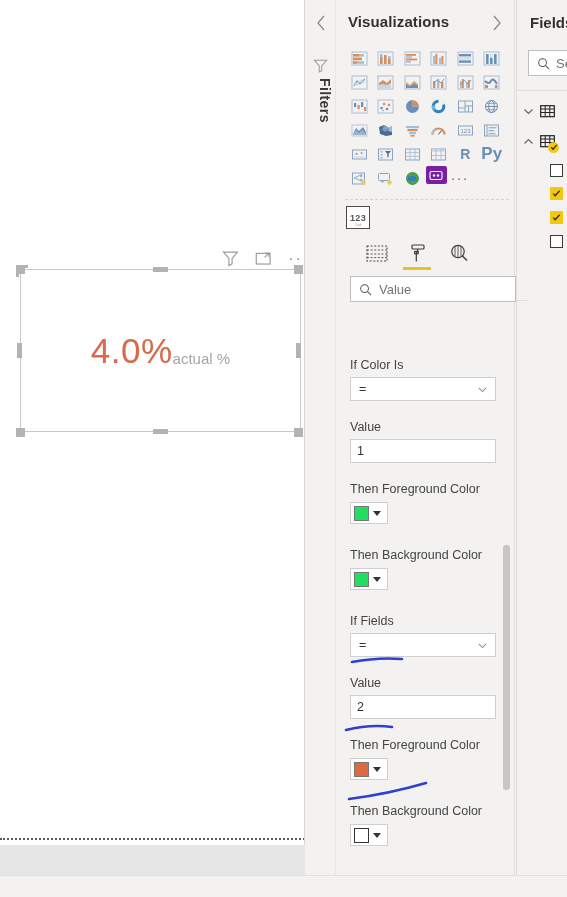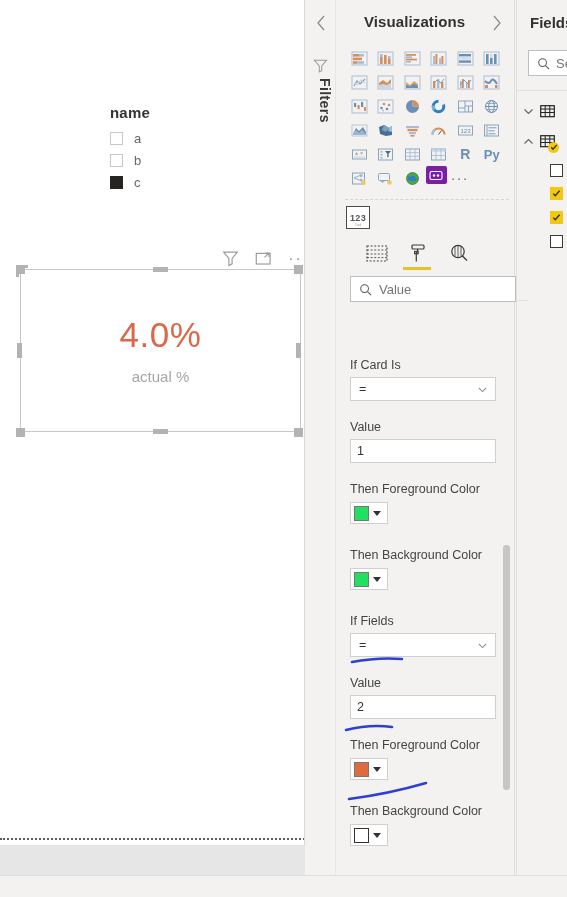--- a/index.html
+++ b/index.html
@@ -23,40 +23,40 @@
   .slicer-box.checked{background:#252423;border-color:#252423;}
   .slicer-label{font-size:13px;color:#666;}
 
   
   #visual-header{position:absolute;left:222px;top:250px;display:flex;gap:16px;align-items:center;}
   .vh-ico{width:17px;height:17px;color:#9b9b9b;}
   .vh-dots{font-size:17px;color:#9b9b9b;letter-spacing:1.5px;line-height:10px;}
 
   
   #card-visual{position:absolute;left:20px;top:269px;width:281px;height:163px;border:1px solid #c8c8c8;background:#fff;box-sizing:border-box;}
-  #card-inner{position:absolute;inset:0;display:flex;flex-direction:column;align-items:center;justify-content:center;}
+  #card-inner{position:absolute;inset:0;display:flex;align-items:center;justify-content:center;}
   #card-value{font-size:35px;color:#d9694a;letter-spacing:.5px;line-height:1;}
   #card-label{font-size:15px;color:#a6a6a6;margin-top:16px;}
   .handle{position:absolute;background:#b3b3b3;}
   .h-corner{width:9px;height:9px;}
   .h-mid-h{width:15px;height:5px;}
   .h-mid-v{width:5px;height:15px;}
   .corner-l{position:absolute;width:10px;height:3px;background:#b3b3b3;}
 
   
   #viz-pane{position:absolute;left:305px;top:0;width:210px;height:875px;background:#f3f2f1;border-right:1px solid #e1dfdd;box-sizing:border-box;}
   #rail{position:absolute;left:0;top:0;width:31px;height:875px;border-right:1px solid #e8e6e4;box-sizing:border-box;}
   #collapse-left{position:absolute;left:8px;top:13px;width:16px;height:20px;color:#878787;cursor:pointer;}
   #filters-ico{position:absolute;left:8px;top:58px;width:15px;height:15px;color:#9a9a9a;}
   #filters-text{position:absolute;left:4px;top:78px;width:24px;font-size:14px;color:#3b3a39;font-weight:bold;
       writing-mode:vertical-rl;letter-spacing:.4px;}
 
   #viz-body{position:absolute;left:31px;top:0;right:0;bottom:0;}
   #viz-title-row{position:relative;height:46px;}
-  #viz-title{position:absolute;left:28px;top:13px;font-size:15px;color:#323130;font-weight:bold;letter-spacing:.1px;}
+  #viz-title{position:absolute;left:12px;top:13px;font-size:15px;color:#323130;font-weight:bold;letter-spacing:.1px;}
   #viz-expand{position:absolute;right:10px;top:14px;width:14px;height:18px;color:#878787;}
 
   #viz-grid{position:absolute;left:10px;top:46px;width:160px;display:flex;flex-wrap:wrap;}
   .vcell{width:26.5px;height:24px;display:flex;align-items:center;justify-content:center;}
   .vcell svg{display:block;}
   .vcell .lbl{font-size:13px;color:#6a8fb5;font-weight:bold;}
   .vcell.selected-pill{background:#7b1fa2;border-radius:2px;width:21px;height:18px;}
   .vdots{font-size:14px;color:#666;letter-spacing:1.3px;}
 
   #viz-sep{position:absolute;left:9px;top:199px;width:164px;height:0;border-top:1px dashed #d6d4d2;}
@@ -122,35 +122,20 @@
   #fields-hairline{position:absolute;left:0;top:300px;width:12px;height:1px;background:#e1dfdd;}
 
   
   #bottom-bar{position:absolute;left:0;top:875px;width:567px;height:22px;background:#f3f2f1;border-top:1px solid #e1dfdd;box-sizing:border-box;}
 </style>
 </head>
 <body>
 
 <div id="canvas">
 
-  <div id="slicer">
-    <div class="slicer-title">name</div>
-    <div class="slicer-row">
-      <span class="slicer-box"></span>
-      <span class="slicer-label">a</span>
-    </div>
-    <div class="slicer-row">
-      <span class="slicer-box"></span>
-      <span class="slicer-label">b</span>
-    </div>
-    <div class="slicer-row">
-      <span class="slicer-box checked"></span>
-      <span class="slicer-label">c</span>
-    </div>
-  </div>
 
   <div id="visual-header">
     <svg class="vh-ico" viewBox="0 0 16 16">
       <path d="M1.5 2h13l-5 6v5l-3 1.6V8z" fill="none" stroke="#9b9b9b" stroke-width="1.1"></path>
     </svg>
     <svg class="vh-ico" viewBox="0 0 16 16">
       <rect x="1.2" y="3.2" width="13" height="10" fill="none" stroke="#9b9b9b" stroke-width="1.1"></rect>
       <path d="M9 7l4-4M9.6 3h3.6v3.6" fill="none" stroke="#9b9b9b" stroke-width="1.1"></path>
     </svg>
     <span class="vh-dots">···</span>
@@ -435,21 +420,21 @@
             <rect x="1.5" y="2" width="14" height="2.6" fill="#c2d6e8"></rect>
             <line x1="6" y1="2" x2="6" y2="13" stroke="#a8bdd4" stroke-width=".9"></line>
             <line x1="11" y1="2" x2="11" y2="13" stroke="#a8bdd4" stroke-width=".9"></line>
             <line x1="1.5" y1="8.5" x2="15.5" y2="8.5" stroke="#a8bdd4" stroke-width=".9"></line>
           </svg>
         </div>
       <div class="vcell">
           <span class="lbl" style="font-size:14px">R</span>
         </div>
       <div class="vcell">
-          <span class="lbl" style="font-size:13px">Py</span>
+          <span class="lbl" style="font-size:17px">Py</span>
         </div>
 
       <div class="vcell">
           <svg width="17" height="15" viewBox="0 0 17 15">
             <rect x="1.5" y="2" width="12" height="11" fill="none" stroke="#8aa5c0" stroke-width="1"></rect>
             <circle cx="10" cy="4.5" r="1.6" fill="#9bb6cf"></circle>
             <circle cx="10" cy="9" r="1.6" fill="#9bb6cf"></circle>
             <line x1="3" y1="7" x2="8.4" y2="4.6" stroke="#8aa5c0" stroke-width=".9"></line>
             <line x1="3" y1="7" x2="8.4" y2="9" stroke="#8aa5c0" stroke-width=".9"></line>
             <circle cx="12.5" cy="11.5" r="2.2" fill="#f0c75e"></circle>
@@ -520,21 +505,21 @@
       <svg class="s-ico" viewBox="0 0 14 14">
         <circle cx="6" cy="6" r="4.2" fill="none" stroke="#595959" stroke-width="1.1"></circle>
         <line x1="9.2" y1="9.2" x2="13" y2="13" stroke="#595959" stroke-width="1.1"></line>
       </svg>
       <span class="s-ph">Value</span>
     </div>
 
     <div id="fmt-list">
 
 
-      <div class="fl-item fl-label" style="top:50px">If Card Is</div>
+      <div class="fl-item fl-label" style="top:50px">If Color Is</div>
       <div class="fl-item fl-dd" style="top:69px">
         <span>=</span>
         <svg class="chev" viewBox="0 0 12 12">
             <path d="M2 4.2l4 4 4-4" fill="none" stroke="#8a8a8a" stroke-width="1.1"></path>
           </svg>
       </div>
 
       <div class="fl-item fl-label" style="top:112px">Value</div>
       <div class="fl-item fl-input" style="top:131px">
         <span>1</span>

